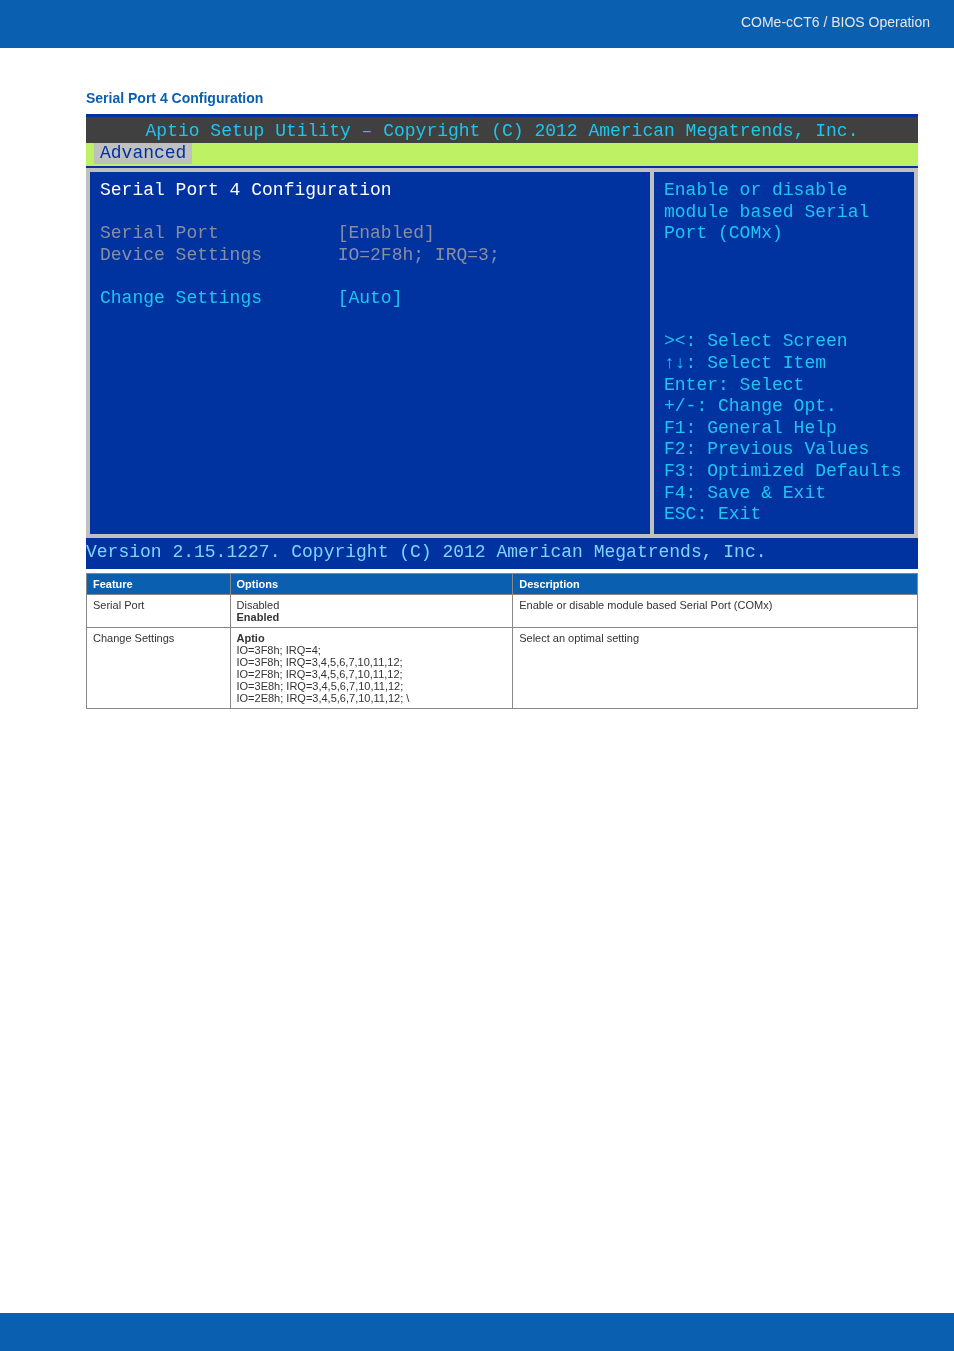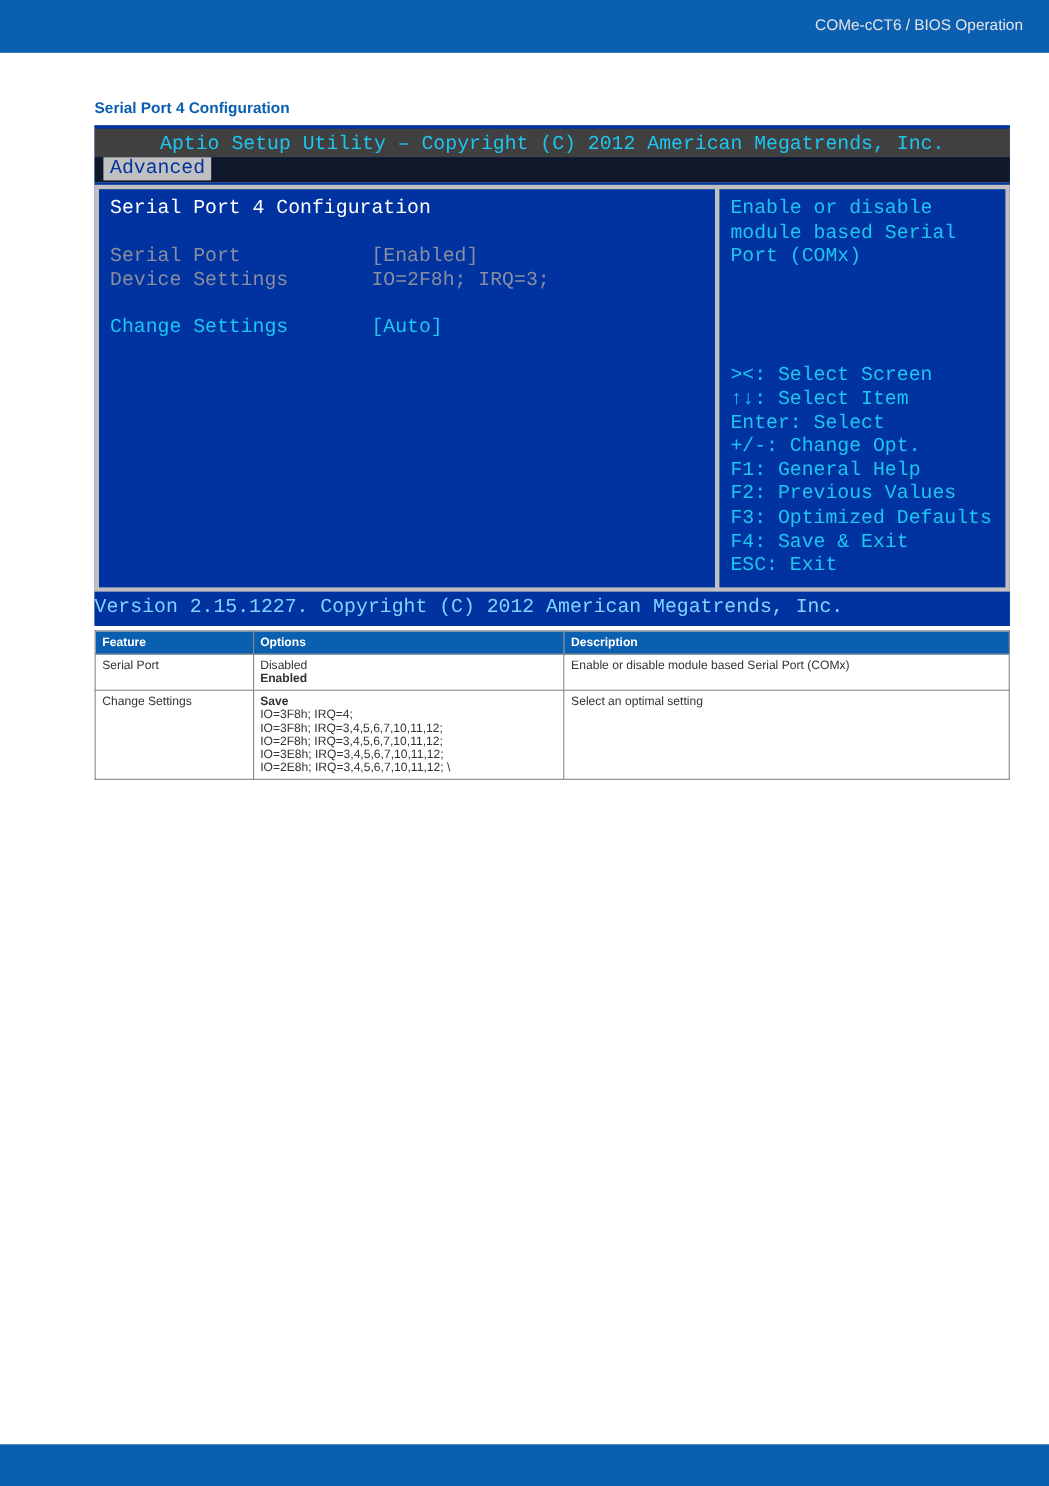--- a/index.html
+++ b/index.html
@@ -47,21 +47,21 @@
     border-top: 3px solid #0033a0;
   }
   .bios-top {
     background: #404040;
     color: #1dc5f0;
     padding: 4px 8px 0 8px;
     text-align: center;
     white-space: pre;
   }
   .bios-tab-row {
-    background: #0f172a;
+    background: #bef264;
     padding: 0 16px 2px 8px;
   }
   .bios-tab {
     display: inline-block;
     background: #c0c0c0;
     color: #0033a0;
     padding: 0 6px;
   }
   .bios-main {
     display: flex;
@@ -179,21 +179,21 @@
       </tr>
     </thead>
     <tbody>
       <tr>
         <td>Serial Port</td>
         <td>Disabled<br><b>Enabled</b></td>
         <td>Enable or disable module based Serial Port (COMx)</td>
       </tr>
       <tr>
         <td>Change Settings</td>
-        <td><b>Save</b><br>IO=3F8h; IRQ=4;<br>IO=3F8h; IRQ=3,4,5,6,7,10,11,12;<br>IO=2F8h; IRQ=3,4,5,6,7,10,11,12;<br>IO=3E8h; IRQ=3,4,5,6,7,10,11,12;<br>IO=2E8h; IRQ=3,4,5,6,7,10,11,12; \</td>
+        <td><b>Aptio</b><br>IO=3F8h; IRQ=4;<br>IO=3F8h; IRQ=3,4,5,6,7,10,11,12;<br>IO=2F8h; IRQ=3,4,5,6,7,10,11,12;<br>IO=3E8h; IRQ=3,4,5,6,7,10,11,12;<br>IO=2E8h; IRQ=3,4,5,6,7,10,11,12; \</td>
         <td>Select an optimal setting</td>
       </tr>
     </tbody>
   </table>
 </div>
 
 <div class="page-footer">
   <div class="pagenum">95</div>
 </div>
 

